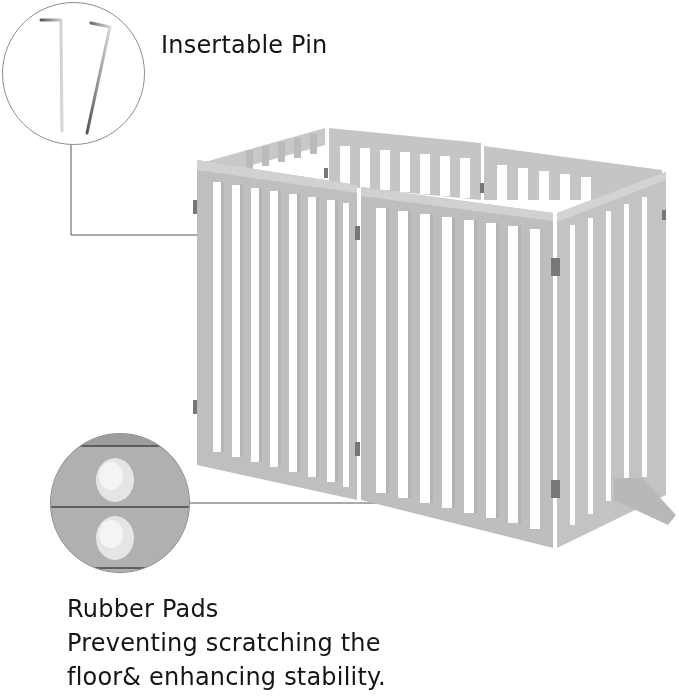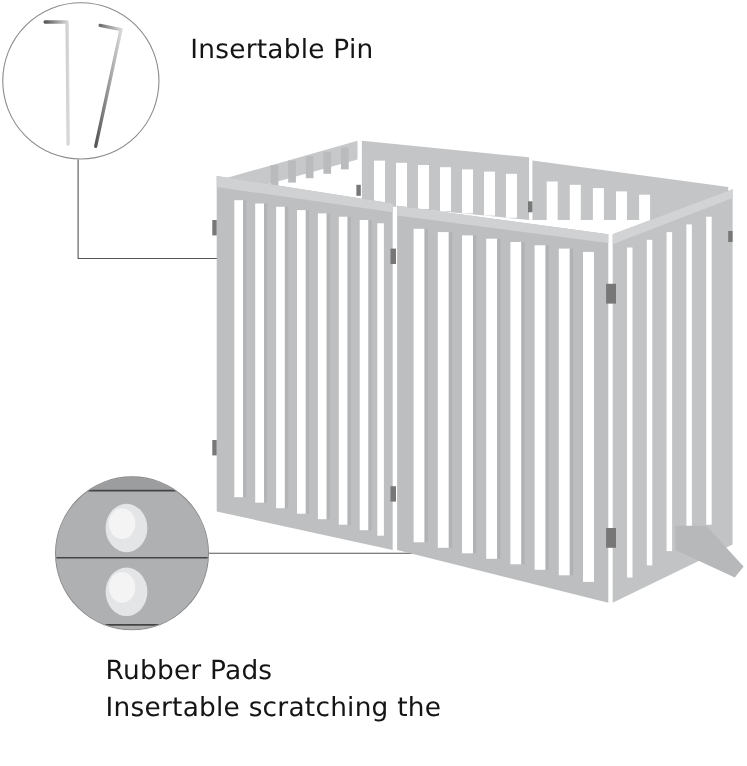--- a/index.html
+++ b/index.html
@@ -21,21 +21,21 @@
         <stop offset="1" stop-color="#d8d8d8"></stop>
       </linearGradient>
     </defs>
 
     <path d="M38 17 L58 17 L59 128" fill="none" stroke="url(#pinG)" stroke-width="3" stroke-linecap="round" stroke-linejoin="round"></path>
 
     <path d="M88 20 L107 24 L84 130" fill="none" stroke="url(#pinG)" stroke-width="3" stroke-linecap="round" stroke-linejoin="round"></path>
   </svg>
 </div>
 
-<div class="abs callout-text" style="left:173px; top:28px;">
+<div class="abs callout-text" style="left:161px; top:28px;">
   <div>Insertable Pin</div>
 </div>
 
 <svg class="abs" style="left:0; top:0;" width="679" height="696">
 
   <g stroke="#555" stroke-width="1" fill="none">
     <path d="M71 145 L71 235 L357 235"></path>
     <path d="M190 503 L508 503 L508 520"></path>
   </g>
 
@@ -158,16 +158,17 @@
     <line x1="0" y1="12" x2="140" y2="12" stroke="#444" stroke-width="1.5"></line>
     <line x1="0" y1="73" x2="140" y2="73" stroke="#444" stroke-width="1.5"></line>
     <line x1="0" y1="134" x2="140" y2="134" stroke="#444" stroke-width="1.5"></line>
     <ellipse cx="64" cy="46" rx="19" ry="22" fill="#e4e5e6"></ellipse>
     <ellipse cx="60" cy="42" rx="12" ry="14" fill="#f4f4f4"></ellipse>
     <ellipse cx="64" cy="104" rx="19" ry="22" fill="#e4e5e6"></ellipse>
     <ellipse cx="60" cy="100" rx="12" ry="14" fill="#f4f4f4"></ellipse>
   </svg>
 </div>
 
-<div class="abs callout-text" style="left:67px; top:592px;margin-left:29px;">
+<div class="abs callout-text" style="left:67px; top:592px;">
   <div>Rubber Pads</div>
-  <div>Insertable scratching the</div>
+  <div>Preventing scratching the</div>
+  <div>floor&amp; enhancing stability.</div>
 </div>
 
 </body></html>

